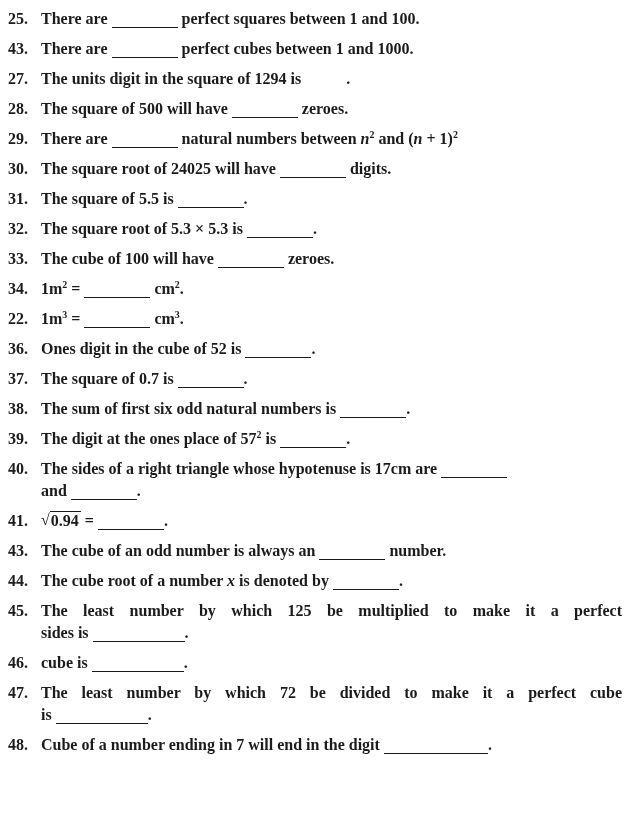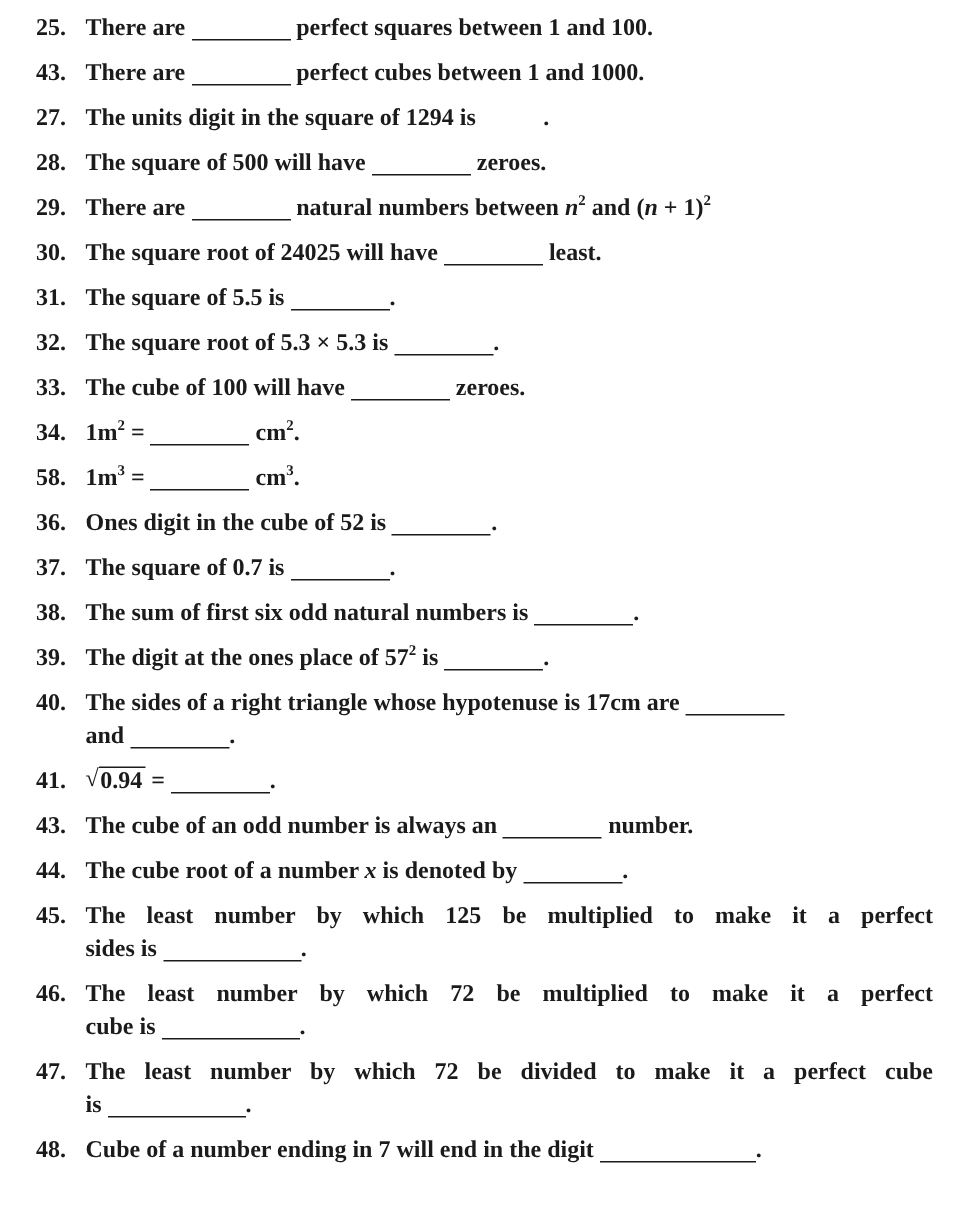--- a/index.html
+++ b/index.html
@@ -5,21 +5,21 @@
   html, body { margin: 0; padding: 0; }
   body {
     width: 636px;
     height: 820px;
     background: #ffffff;
     font-family: "Liberation Serif", "DejaVu Serif", serif;
     font-size: 16px;
     color: #1b1b1b;
     overflow: hidden;
   }
-  .page { padding: 8px 14px 0 8px; box-sizing: border-box; margin-left: 16px; }
+  .page { padding: 8px 14px 0 8px; box-sizing: border-box; }
   .q { display: flex; margin-bottom: 8px; }
   .num {
     flex: 0 0 33px;
     font-weight: bold;
     line-height: 22px;
   }
   .qbody { flex: 1; min-width: 0; font-weight: bold; }
   .line { line-height: 22px; }
   .line.justify { text-align: justify; text-align-last: justify; }
   sup {
@@ -76,21 +76,21 @@
       </div>
       <div class="q">
         <span class="num">29.</span>
         <div class="qbody">
           <div class="line"><span>There are </span><span class="blank std"></span><span> natural numbers between </span><span class="var">n</span><sup>2</sup><span> and (</span><span class="var">n</span><span> + 1)</span><sup>2</sup></div>
         </div>
       </div>
       <div class="q">
         <span class="num">30.</span>
         <div class="qbody">
-          <div class="line"><span>The square root of 24025 will have </span><span class="blank std"></span><span> least.</span></div>
+          <div class="line"><span>The square root of 24025 will have </span><span class="blank std"></span><span> digits.</span></div>
         </div>
       </div>
       <div class="q">
         <span class="num">31.</span>
         <div class="qbody">
           <div class="line"><span>The square of 5.5 is </span><span class="blank std"></span><span>.</span></div>
         </div>
       </div>
       <div class="q">
         <span class="num">32.</span>
@@ -104,21 +104,21 @@
           <div class="line"><span>The cube of 100 will have </span><span class="blank std"></span><span> zeroes.</span></div>
         </div>
       </div>
       <div class="q">
         <span class="num">34.</span>
         <div class="qbody">
           <div class="line"><span>1m</span><sup>2</sup><span> = </span><span class="blank std"></span><span> cm</span><sup>2</sup><span>.</span></div>
         </div>
       </div>
       <div class="q">
-        <span class="num">58.</span>
+        <span class="num">22.</span>
         <div class="qbody">
           <div class="line"><span>1m</span><sup>3</sup><span> = </span><span class="blank std"></span><span> cm</span><sup>3</sup><span>.</span></div>
         </div>
       </div>
       <div class="q">
         <span class="num">36.</span>
         <div class="qbody">
           <div class="line"><span>Ones digit in the cube of 52 is </span><span class="blank std"></span><span>.</span></div>
         </div>
       </div>
@@ -168,21 +168,20 @@
       <div class="q">
         <span class="num">45.</span>
         <div class="qbody">
           <div class="line justify"><span>The least number by which 125 be multiplied to make it a perfect</span></div>
           <div class="line"><span>sides is </span><span class="blank wide"></span><span>.</span></div>
         </div>
       </div>
       <div class="q">
         <span class="num">46.</span>
         <div class="qbody">
-          <div class="line justify"><span>The least number by which 72 be multiplied to make it a perfect</span></div>
           <div class="line"><span>cube is </span><span class="blank wide"></span><span>.</span></div>
         </div>
       </div>
       <div class="q">
         <span class="num">47.</span>
         <div class="qbody">
           <div class="line justify"><span>The least number by which 72 be divided to make it a perfect cube</span></div>
           <div class="line"><span>is </span><span class="blank wide"></span><span>.</span></div>
         </div>
       </div>

